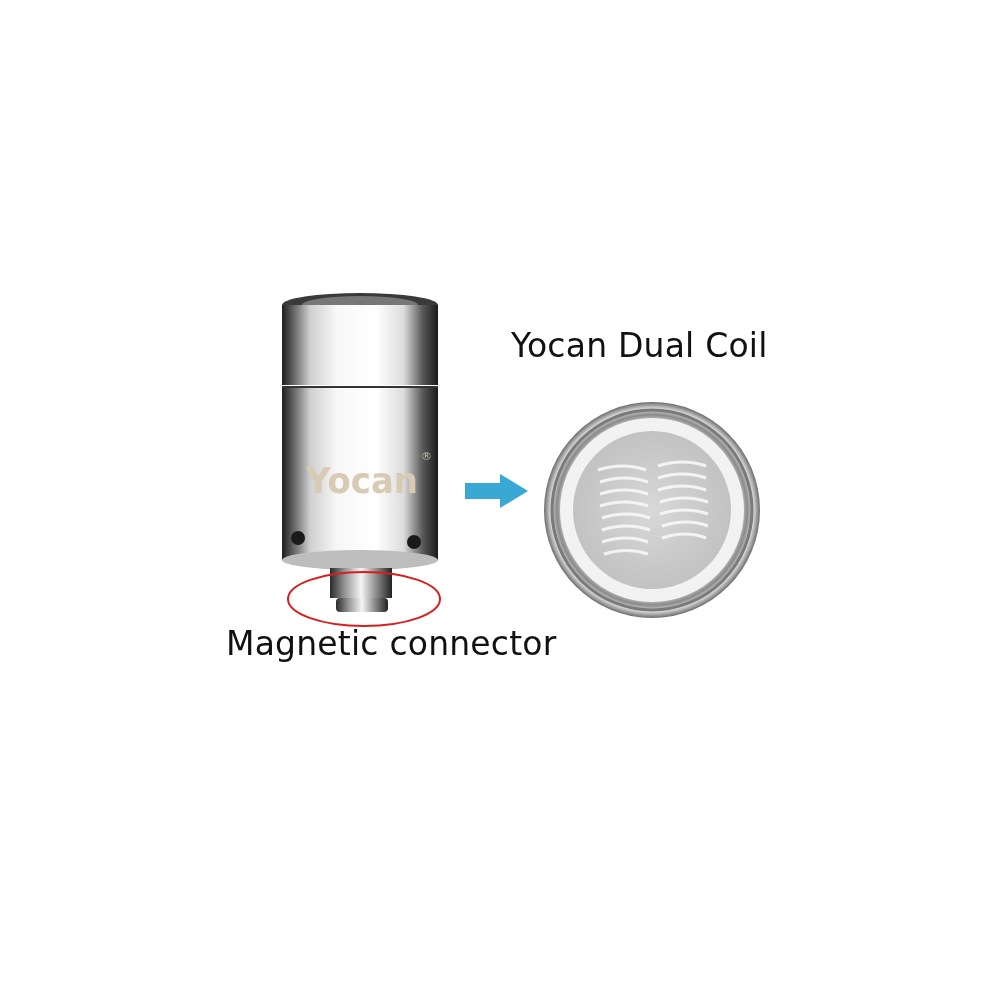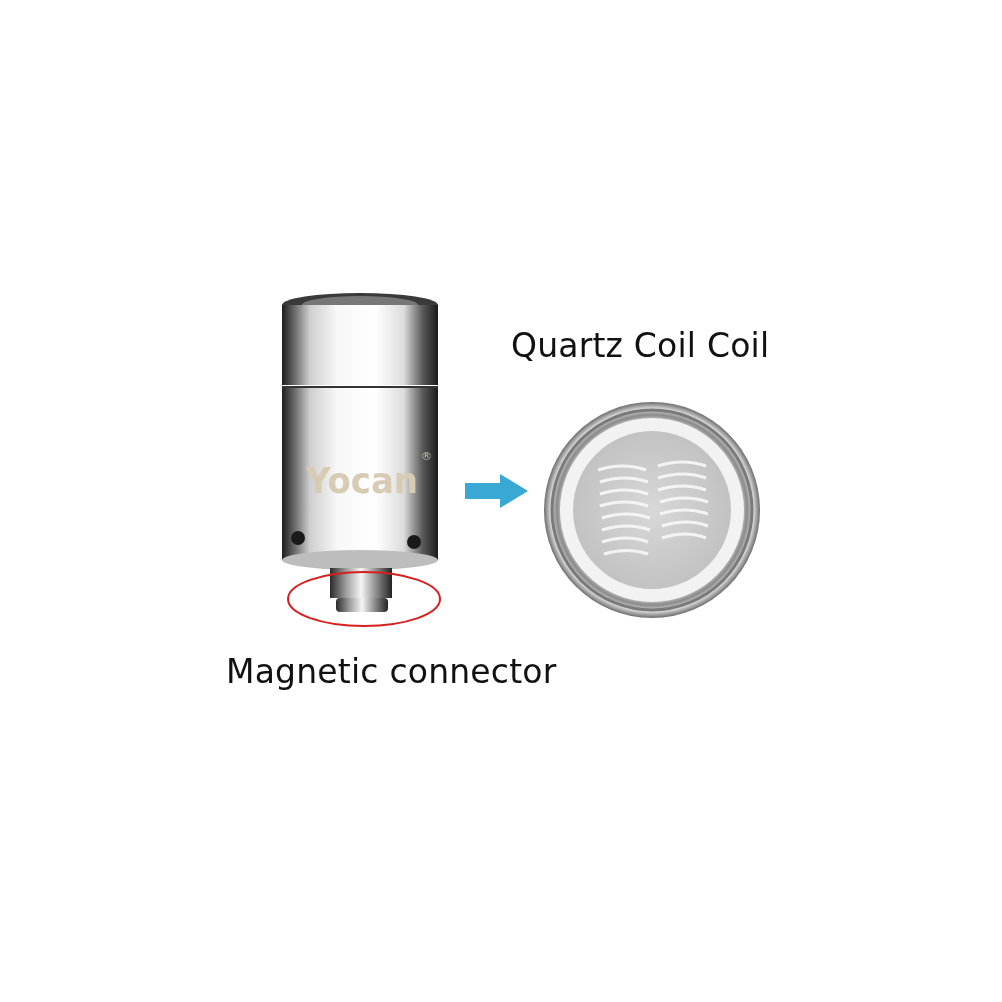--- a/index.html
+++ b/index.html
@@ -1,19 +1,19 @@
 <!DOCTYPE html>
 <html><head>
 <meta charset="utf-8">
 <style>
   html, body { margin:0; padding:0; background:#ffffff; }
   body { width:1002px; height:1002px; position:relative; overflow:hidden; font-family:"DejaVu Sans", sans-serif; }
   .label { position:absolute; color:#111; font-size:33px; white-space:nowrap; letter-spacing:0.2px; }
   #lbl-quartz { left:511px; top:326px; }
-  #lbl-magnet { left:226px; top:652px; }
+  #lbl-magnet { left:226px; top:624px; }
   svg { position:absolute; left:0; top:0; }
 </style>
 </head>
 <body>
 
 <svg width="1002" height="1002" viewBox="0 0 1002 1002">
   <defs>
     <linearGradient id="metal" x1="0" x2="1" y1="0" y2="0">
       <stop offset="0" stop-color="#1e1e1e"></stop>
       <stop offset="0.08" stop-color="#6a6a6a"></stop>
@@ -87,14 +87,14 @@
         <path d="M658 478 q25 -8 48 0"></path>
         <path d="M658 490 q25 -8 48 0"></path>
       <path d="M660 502 q25 -8 48 0"></path>
         <path d="M660 514 q25 -8 48 0"></path>
         <path d="M662 526 q25 -8 46 0"></path>
       <path d="M662 538 q24 -8 44 0"></path>
     </g>
   </g>
 </svg>
 
-<div class="label" id="lbl-quartz">Quartz Coil Coil</div>
+<div class="label" id="lbl-quartz">Yocan Dual Coil</div>
 <div class="label" id="lbl-magnet">Magnetic connector</div>
 
 </body></html>

